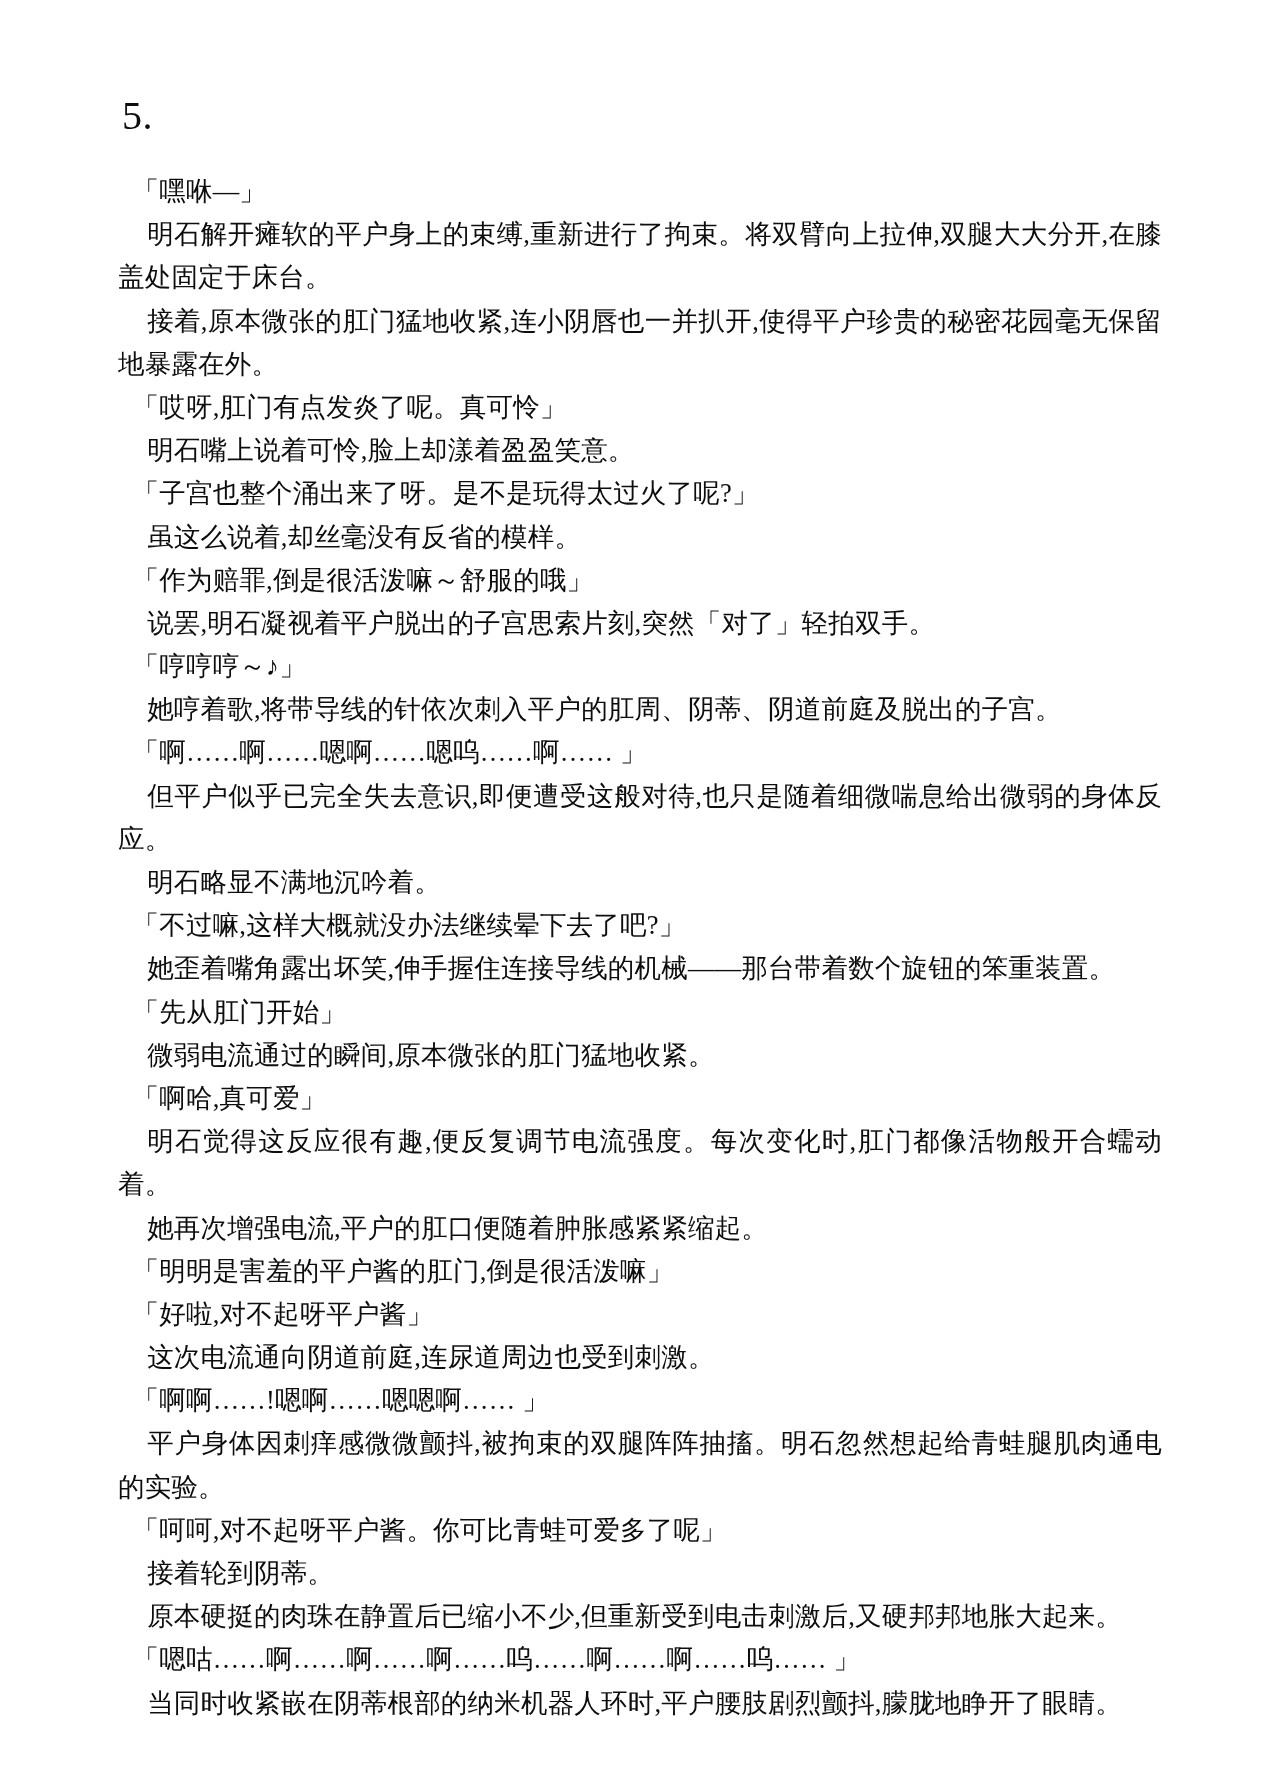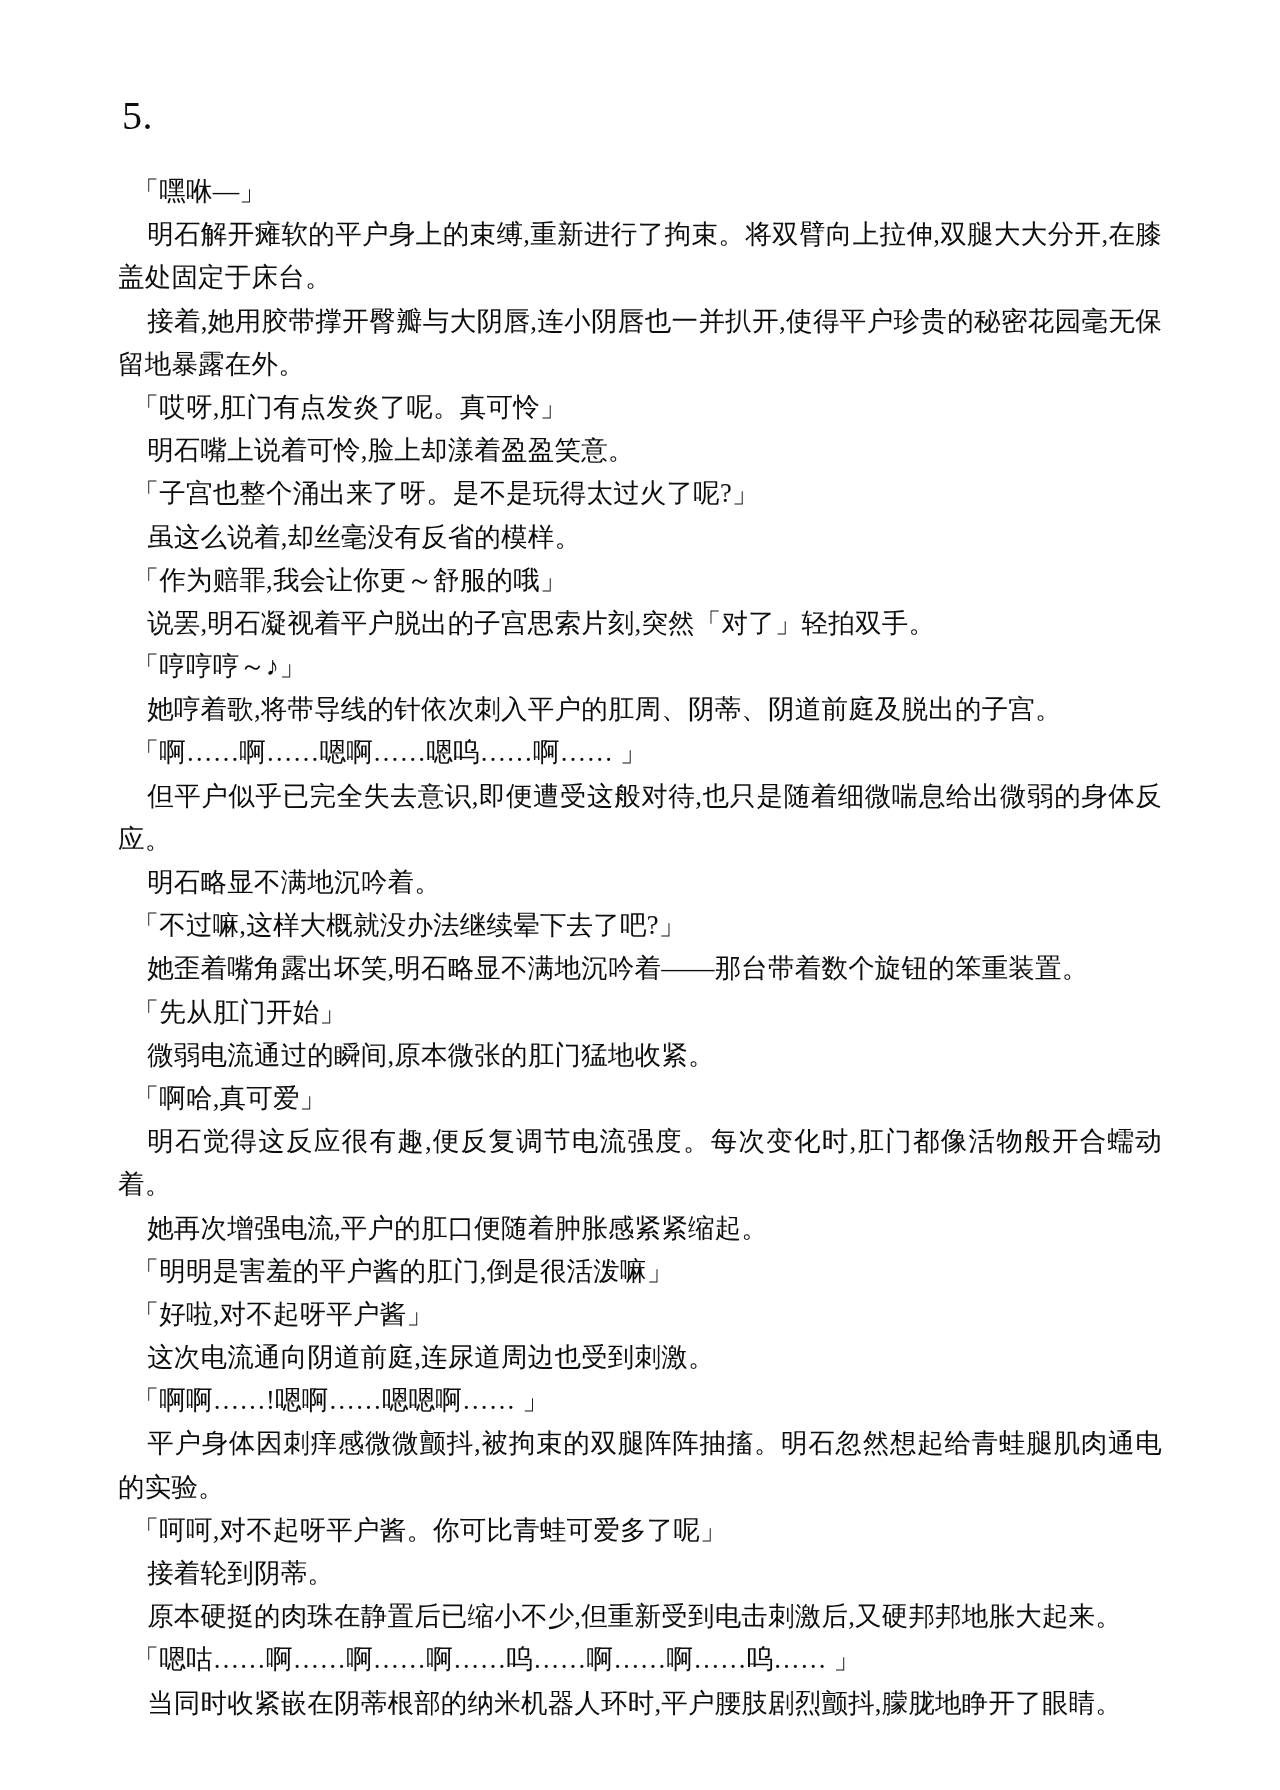--- a/index.html
+++ b/index.html
@@ -47,34 +47,34 @@
   }
 </style>
 </head>
 <body>
 
 <div class="page">
   <h1 class="section-number">5.</h1>
   <div class="body-text">
       <p class="para quote">「嘿咻—」</p>
       <p class="para">明石解开瘫软的平户身上的束缚,重新进行了拘束。将双臂向上拉伸,双腿大大分开,在膝盖处固定于床台。</p>
-      <p class="para">接着,她用胶带撑开臀瓣与大阴唇,连小阴唇也一并扒开,使得平户珍贵的秘密花园毫无保留地暴露在外。</p>
+      <p class="para">接着,原本微张的肛门猛地收紧,连小阴唇也一并扒开,使得平户珍贵的秘密花园毫无保留地暴露在外。</p>
       <p class="para quote">「哎呀,肛门有点发炎了呢。真可怜」</p>
       <p class="para">明石嘴上说着可怜,脸上却漾着盈盈笑意。</p>
       <p class="para quote">「子宫也整个涌出来了呀。是不是玩得太过火了呢?」</p>
       <p class="para">虽这么说着,却丝毫没有反省的模样。</p>
-      <p class="para quote">「作为赔罪,我会让你更～舒服的哦」</p>
+      <p class="para quote">「作为赔罪,倒是很活泼嘛～舒服的哦」</p>
       <p class="para">说罢,明石凝视着平户脱出的子宫思索片刻,突然「对了」轻拍双手。</p>
       <p class="para quote">「哼哼哼～♪」</p>
       <p class="para">她哼着歌,将带导线的针依次刺入平户的肛周、阴蒂、阴道前庭及脱出的子宫。</p>
       <p class="para quote">「啊……啊……嗯啊……嗯呜……啊…… 」</p>
       <p class="para">但平户似乎已完全失去意识,即便遭受这般对待,也只是随着细微喘息给出微弱的身体反应。</p>
       <p class="para">明石略显不满地沉吟着。</p>
       <p class="para quote">「不过嘛,这样大概就没办法继续晕下去了吧?」</p>
-      <p class="para">她歪着嘴角露出坏笑,明石略显不满地沉吟着——那台带着数个旋钮的笨重装置。</p>
+      <p class="para">她歪着嘴角露出坏笑,伸手握住连接导线的机械——那台带着数个旋钮的笨重装置。</p>
       <p class="para quote">「先从肛门开始」</p>
       <p class="para">微弱电流通过的瞬间,原本微张的肛门猛地收紧。</p>
       <p class="para quote">「啊哈,真可爱」</p>
       <p class="para">明石觉得这反应很有趣,便反复调节电流强度。每次变化时,肛门都像活物般开合蠕动着。</p>
       <p class="para">她再次增强电流,平户的肛口便随着肿胀感紧紧缩起。</p>
       <p class="para quote">「明明是害羞的平户酱的肛门,倒是很活泼嘛」</p>
       <p class="para quote">「好啦,对不起呀平户酱」</p>
       <p class="para">这次电流通向阴道前庭,连尿道周边也受到刺激。</p>
       <p class="para quote">「啊啊……!嗯啊……嗯嗯啊…… 」</p>
       <p class="para">平户身体因刺痒感微微颤抖,被拘束的双腿阵阵抽搐。明石忽然想起给青蛙腿肌肉通电的实验。</p>

